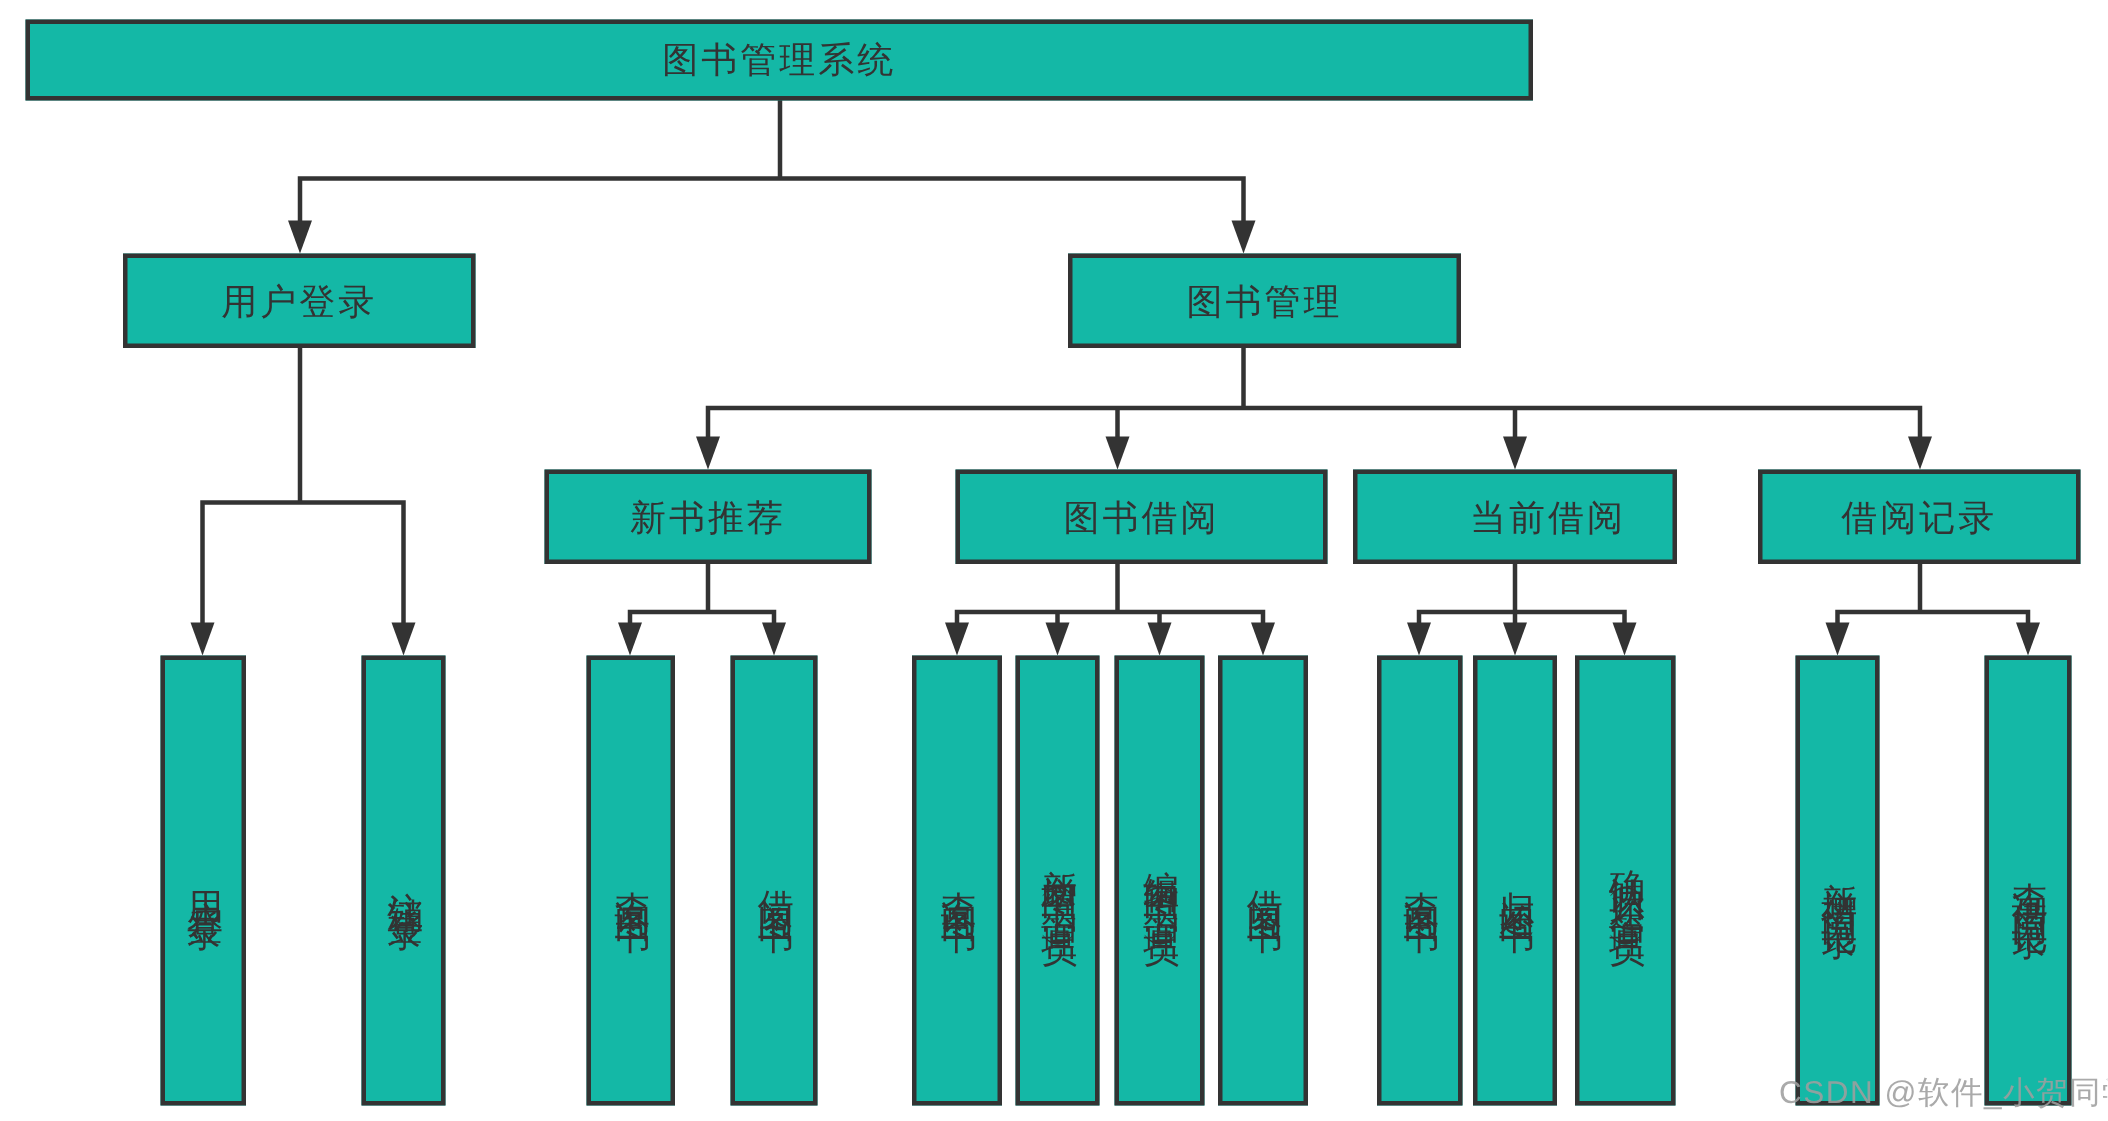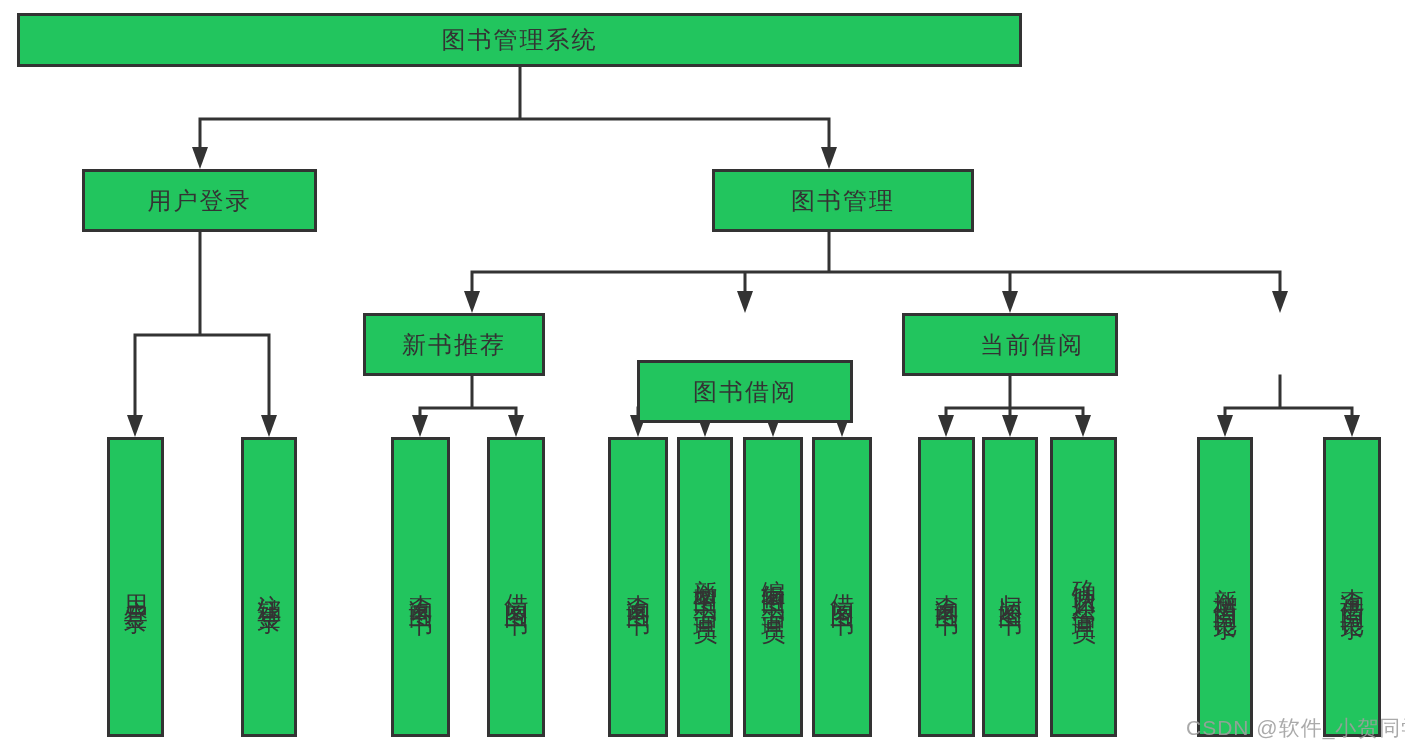--- a/index.html
+++ b/index.html
@@ -13,33 +13,33 @@
   }
   .connectors {
     position: absolute;
     left: 0; top: 0;
     width: 1405px; height: 747px;
   }
   .node {
     position: absolute;
     box-sizing: border-box;
     border: 3px solid #333333;
-    background: #22c55e;
+    background: #14b8a6;
     display: flex;
     align-items: center;
     justify-content: center;
     color: #333333;
   }
   .hnode { font-size: 24px; letter-spacing: 2px; }
   .root  { left: 17px;  top: 13px;  width: 1005px; height: 54px; }
   .n-login { left: 82px;  top: 169px; width: 235px; height: 63px; }
   .n-mgmt  { left: 712px; top: 169px; width: 262px; height: 63px; }
   .lvl2 { top: 313px; height: 63px; }
-  .n-newbook { left: 363px;  width: 182px; }
-  .n-borrow  { left: 637px;  width: 216px; margin-top: 47px; }
+  .n-newbook { left: 363px;  width: 218px; }
+  .n-borrow  { left: 637px;  width: 248px; }
   .n-current { left: 902px;  width: 216px; padding-left: 44px; }
   .n-history { left: 1172px; width: 215px; }
   .vnode {
     top: 437px;
     height: 300px;
   }
   .vnode .vtext {
     writing-mode: vertical-rl;
     text-orientation: mixed;
     font-size: 24px;
@@ -130,20 +130,23 @@
 
   <div class="node hnode lvl2 n-newbook">
     <span>新书推荐</span>
   </div>
   <div class="node hnode lvl2 n-borrow">
     <span>图书借阅</span>
   </div>
   <div class="node hnode lvl2 n-current">
     <span>当前借阅</span>
   </div>
+  <div class="node hnode lvl2 n-history">
+    <span>借阅记录</span>
+  </div>
 
   <div class="node vnode v1">
     <span class="vtext">用户登录</span>
   </div>
   <div class="node vnode v2">
     <span class="vtext">注销登录</span>
   </div>
 
   <div class="node vnode v3">
     <span class="vtext">查询图书</span>

